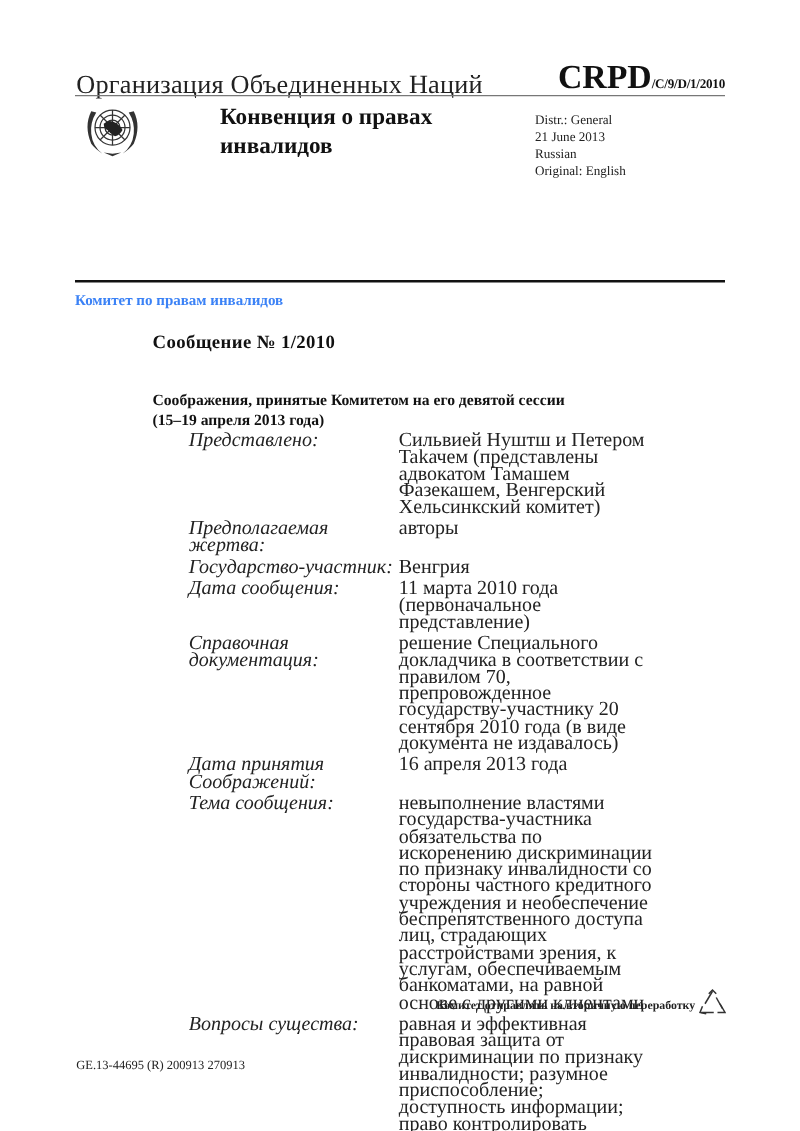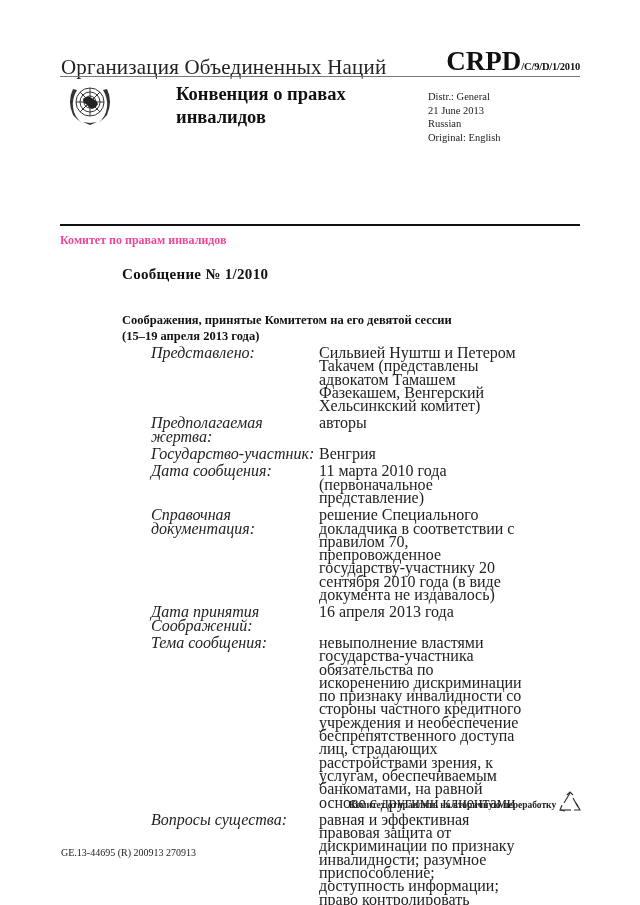--- a/index.html
+++ b/index.html
@@ -7,21 +7,21 @@
          font-family:"Liberation Serif", "DejaVu Serif", serif; color:#1a1a1a; }
   .abs { position:absolute; }
   .org { left:61px; top:55px; font-size:21px; letter-spacing:0.2px; color:#222; }
   .symbol { right:60px; top:46px; font-size:27px; color:#111;font-weight:bold; }
   .symbol .suffix { font-size:10.5px; letter-spacing:-0.2px; }
   .rule-top { left:60px; top:76px; width:520px; height:1px; background:#777; }
   .logo { left:63px; top:81px; width:54px; height:46px; }
   .title { left:140px; top:83px; font-size:18.5px; font-weight:bold; line-height:23px; color:#111;margin-left:36px; }
   .distr { left:428px; top:90px; font-size:10.5px; line-height:13.5px; color:#222; }
   .rule-thick { left:60px; top:224px; width:520px; height:2px; background:#111; }
-  .committee { left:60px; top:233px; font-size:12px; font-weight:bold; color:#ec4899; }
+  .committee { left:60px; top:233px; font-size:12px; font-weight:bold; color:#3b82f6; }
   .comm-no { left:122px; top:266px; font-size:15px; font-weight:bold; color:#111; letter-spacing:0.3px; }
   .views { left:122px; top:312px; font-size:12.5px; font-weight:bold; line-height:16px; color:#111; }
   table.meta { position:absolute; left:151px; top:346px; border-collapse:collapse; font-size:16px; line-height:13.3px; color:#222; }
   table.meta td { vertical-align:top; padding:0 0 4px 0; }
   table.meta td.k { width:168px; font-style:italic; }
   table.meta td.v { width:205px; }
   .footer-id { left:61px; top:847px; font-size:10px; color:#222; }
   .recycle-text { left:349px; top:800px; font-size:9.5px; font-weight:bold; color:#222; }
   .recycle-icon { left:559px; top:791px; width:22px; height:24px; }
 </style>

